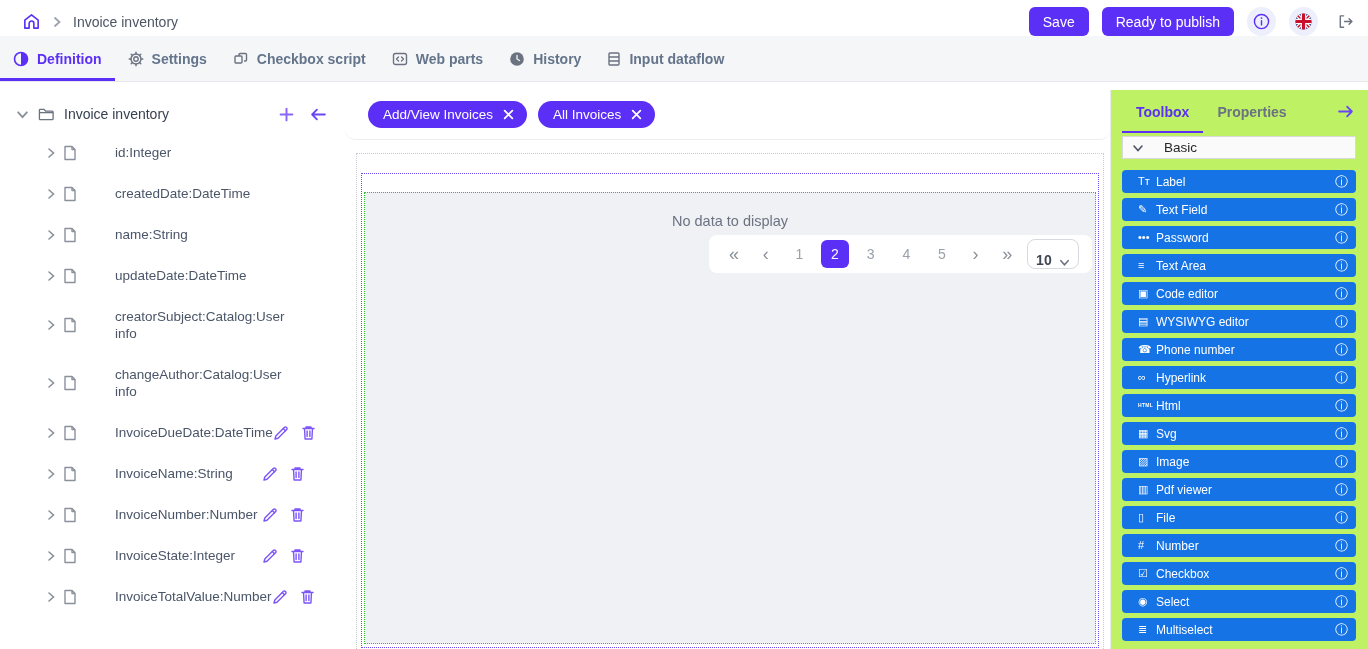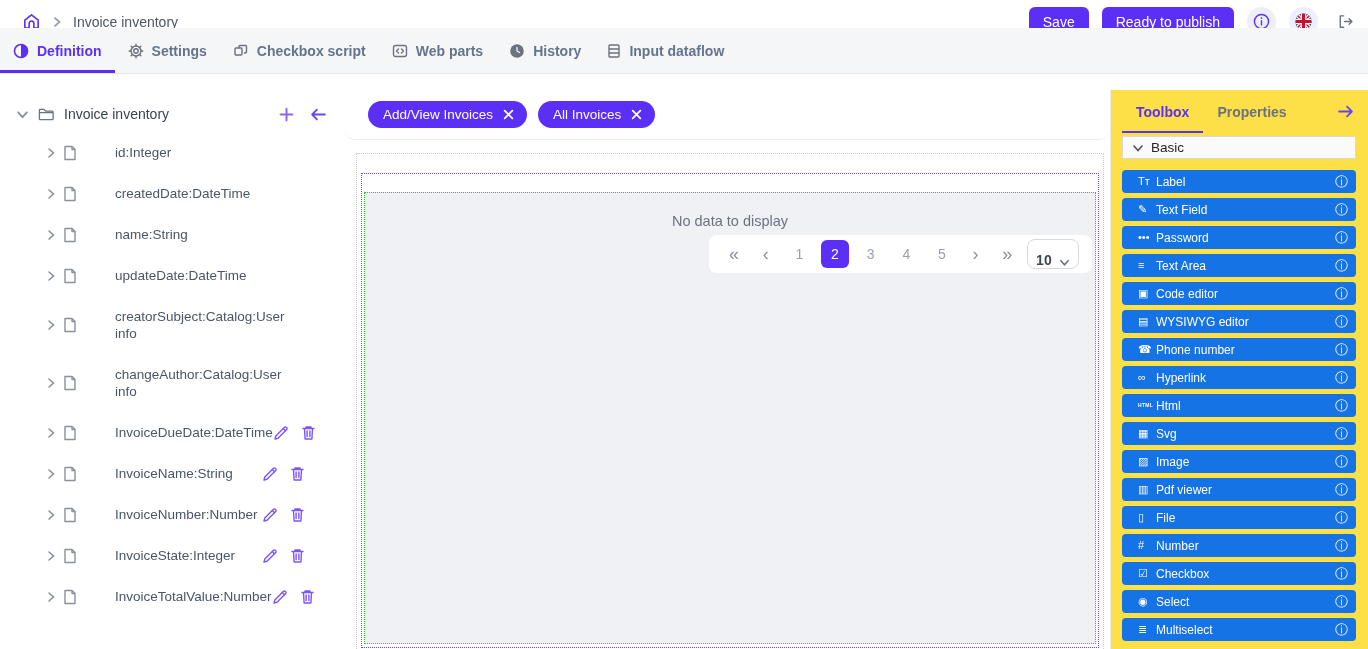--- a/index.html
+++ b/index.html
@@ -13,21 +13,21 @@
   .crumbs { display:flex; align-items:center; gap:10px; }
   .crumb-text { font-size:14px; color:#4b5563; }
   .top-actions { display:flex; align-items:center; gap:13px; }
   .btn { border:none; cursor:pointer; color:#fff; background:var(--purple); border-radius:6px;
     height:29px; padding:0 14px; font-size:14px; font-family:inherit; }
   .circle-btn { width:29px; height:29px; border-radius:50%; background:#edeffc; display:flex;
     align-items:center; justify-content:center; cursor:pointer; }
   .logout { margin-left:6px; cursor:pointer; display:flex; align-items:center; }
 
   
-  .tabbar { position:absolute; left:0; top:28px; width:1368px; height:46px; background:#f5f6f8;
+  .tabbar { position:absolute; left:0; top:36px; width:1368px; height:46px; background:#f5f6f8;
     border-bottom:1px solid #e7e8ec; display:flex; align-items:stretch;text-align:right; }
   .tab { display:flex; align-items:center; gap:8px; padding:0 13px; font-size:14px; font-weight:600;
     color:#64748b; cursor:pointer; }
   .tab.active { color:var(--purple); box-shadow:inset 0 -3px 0 var(--purple); }
   .tab .ticon { display:flex; align-items:center; }
 
   
   .sidebar { position:absolute; left:0; top:90px; width:345px; bottom:0; background:#fff; overflow:hidden; }
   .tree-root { display:flex; align-items:center; min-height:42px; padding:6px 18px 0 16px; gap:9px; }
   .tree-root-label { font-size:14px; color:#374151; flex:1; }
@@ -55,29 +55,29 @@
   .pg-nav { width:24px; height:28px; display:flex; align-items:center; justify-content:center;
     color:#8a919c; font-size:18px; cursor:pointer; user-select:none; }
   .pg-num { width:28px; height:28px; display:flex; align-items:center; justify-content:center;
     color:#9aa1ab; font-size:14px; border-radius:6px; cursor:pointer; }
   .pg-num.active { background:var(--purple); color:#fff; }
   .pg-size { width:52px; height:30px; border:1px solid #d6d9de; border-radius:8px; background:#fff;
     display:flex; align-items:flex-end; justify-content:center; gap:7px; cursor:pointer; }
   .pg-size-val { font-size:14px; color:#3f4754; font-weight:600; }
 
   
-  .rightpanel { position:absolute; right:0; top:90px; width:258px; bottom:0; background:#fde047;
+  .rightpanel { position:absolute; right:0; top:90px; width:258px; bottom:0; background:#bef264;
     border-left:1px solid #e9eaee; }
   .rp-tabs { height:43px; display:flex; align-items:center; padding-left:11px; }
   .rp-tab { padding:0 14px; height:100%; display:flex; align-items:center; font-size:14px;
     font-weight:600; color:#6b7280; cursor:pointer; }
   .rp-tab.active { color:var(--purple); box-shadow:inset 0 -2px 0 var(--purple); }
   .rp-arrow { margin-left:auto; margin-right:14px; cursor:pointer; display:flex; }
   .rp-section { margin:3px 12px 0 11px; height:23px; background:#fafafa; border:1px solid #d9d9d9;
-    display:flex; align-items:center; gap:7px; padding-left:9px; }
+    display:flex; align-items:center; gap:20px; padding-left:9px; }
   .rp-section-label { font-size:13.5px; color:#262626; }
   .tb-list { margin:11px 12px 0 11px; display:flex; flex-direction:column; gap:5px; }
   .tb-item { height:23px; background:var(--blue); border-radius:4px; color:#fff; display:flex;
     align-items:center; padding:0 8px 0 16px; cursor:pointer; }
   .tb-glyph { width:18px; flex:0 0 18px; font-size:11px; line-height:11px; text-align:left; }
   .tb-glyph.small { font-size:5px; font-weight:bold; letter-spacing:0.3px; }
   .tb-label { font-size:12px; flex:1; }
   .tb-info { font-size:13px; line-height:13px; cursor:pointer; opacity:0.95; }
 
   :root { --purple:#5b2ff5; --apurple:#7c55f7; --blue:#1573e6; --cgreen:#2ec22e; --cpurple:#6d4cf7; }

